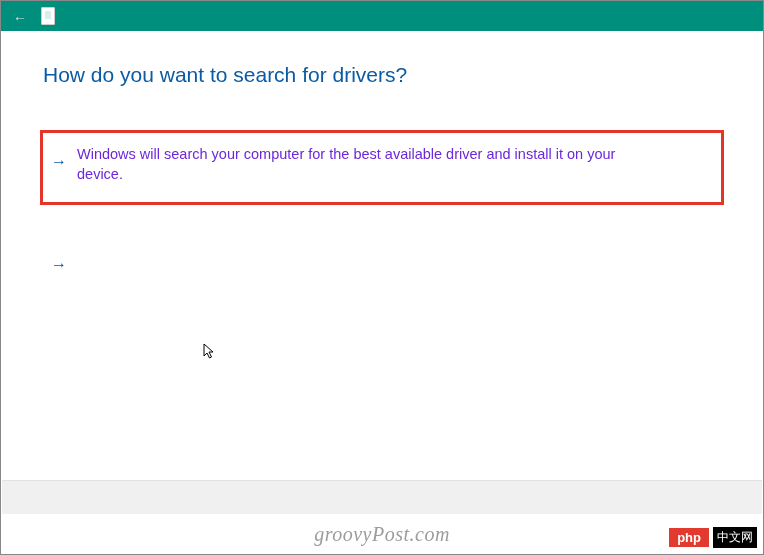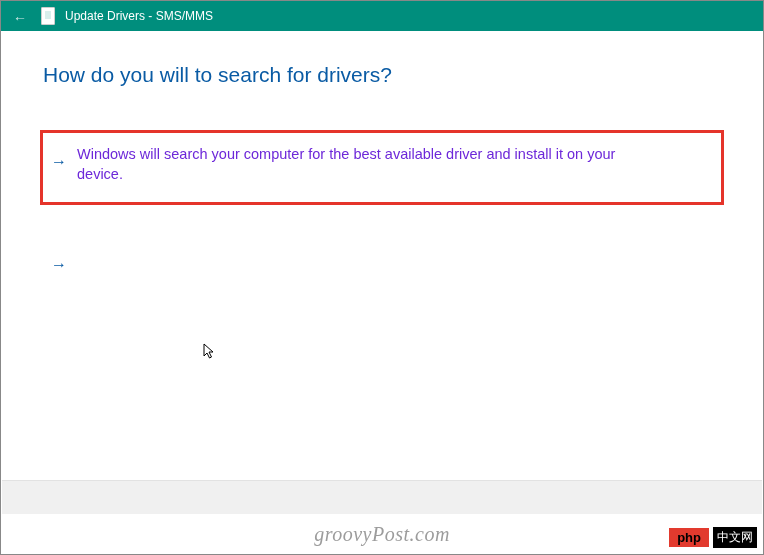--- a/index.html
+++ b/index.html
@@ -112,44 +112,43 @@
     margin-top: 21px;
   }
   .php-badge {
     position: absolute;
     right: 6px; bottom: 6px;
     display: flex; align-items: center;
     gap: 4px;
   }
   .php-badge .php {
     background: #e23a2e;
-    color: #000000;
+    color: #ffffff;
     font-weight: bold;
     font-size: 13px;
     padding: 2px 8px;
     font-family: Arial, sans-serif;
   }
   .php-badge .cn {
     background: #000; color:#fff;
     font-size: 12px;
     padding: 2px 4px;
     font-family: sans-serif;
   }
 </style>
 </head>
 <body>
 
 <div class="titlebar">
   <span class="back">←</span>
   <span class="app-icon"></span>
-  <span>Update Drivers - SMS/MMS</span>
 </div>
 
 <div class="content">
-  <div class="heading">How do you will to search for drivers?</div>
+  <div class="heading">How do you want to search for drivers?</div>
 
   <div class="options">
 
     <div class="option highlighted">
       <div class="arrow">→</div>
       <div class="option-text">
         <div class="option-desc">Windows will search your computer for the best available driver and install it on your device.</div>
       </div>
       <div class="cursor">
         <svg width="14" height="18" viewBox="0 0 14 18">

